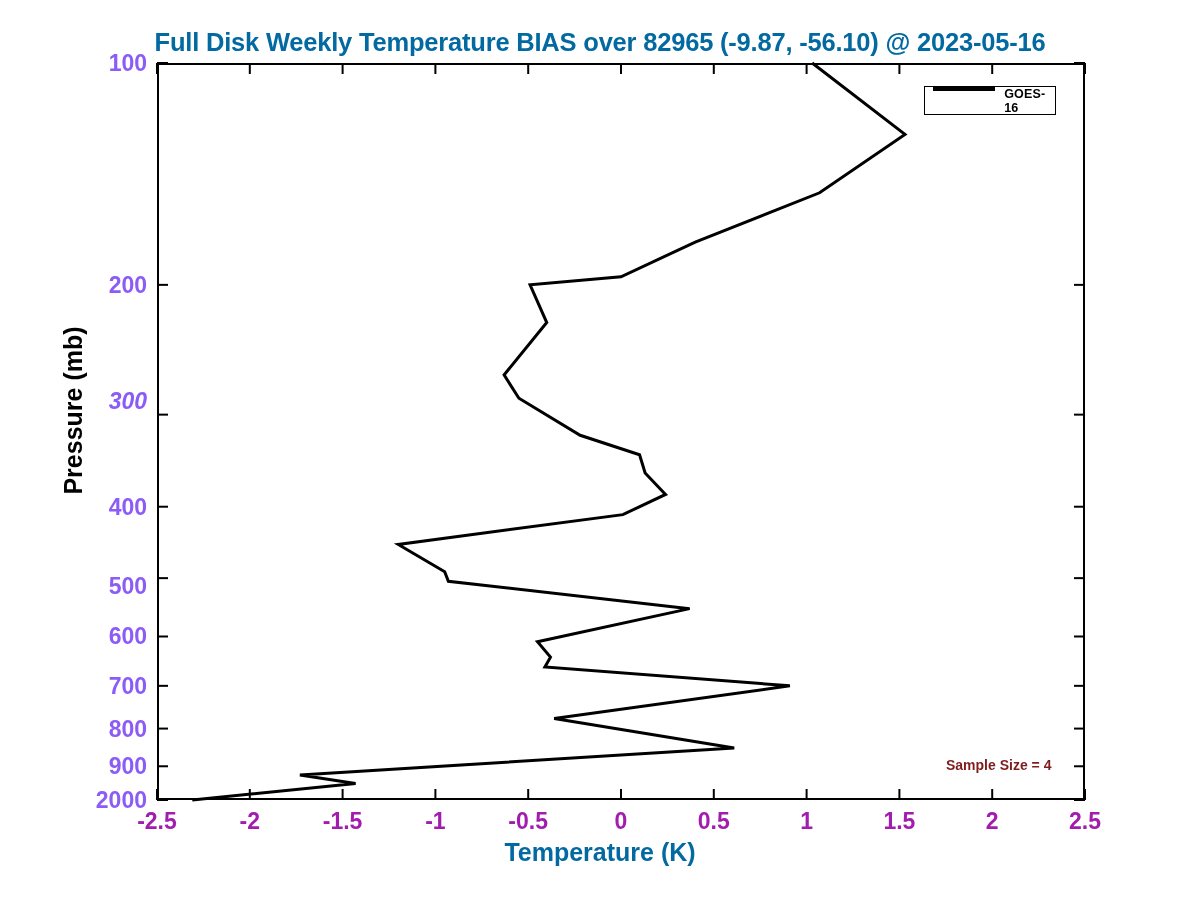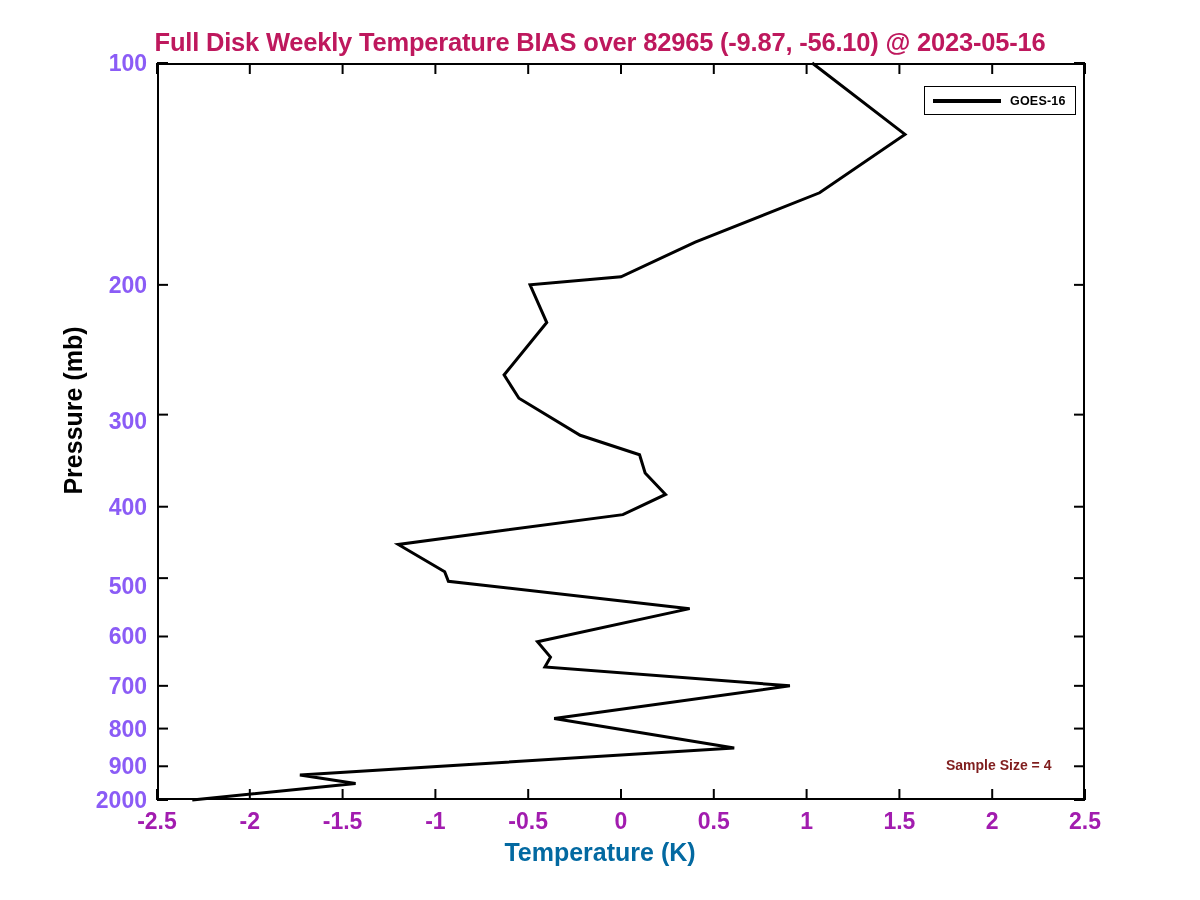--- a/index.html
+++ b/index.html
@@ -6,21 +6,21 @@
   body{
     width:1200px;height:900px;background:#ffffff;
     font-family:"Liberation Sans", sans-serif;
     overflow:hidden;
   }
   #root{position:relative;width:1200px;height:900px;}
 
   .chart-title{
     position:absolute; left:0; top:28px; width:1200px;
     text-align:center;
-    font-size:25.5px; font-weight:bold; color:#be185d;
+    font-size:25.5px; font-weight:bold; color:#0369a1;
     letter-spacing:-0.2px;
     white-space:nowrap;
   }
 
   .plot-frame{
     position:absolute;
     left:157px; top:63px; width:928px; height:737px;
     border:2px solid #000;
     box-sizing:border-box;
     background:#fff;
@@ -51,23 +51,23 @@
     position:absolute;
     left:-77px; top:396px; width:300px;
     text-align:center;
     font-size:25px; font-weight:bold; color:#000;
     transform:rotate(-90deg);
     transform-origin:center center;
   }
 
   .legend-box{
     position:absolute;
-    left:924px; top:86px; width:152px; height:29px;
+    left:924px; top:86px; width:132px; height:29px;
     border:1.5px solid #000; background:#fff;
-    display:flex; align-items:center; box-sizing:border-box;
+    display:flex; box-sizing:border-box;
   }
   .legend-swatch{
     width:68px;height:0;border-top:4px solid #000;
     margin-left:8px;margin-right:9px;
   }
   .legend-label{font-size:12.5px;font-weight:bold;color:#000;letter-spacing:0.2px;}
 
   .sample-note{
     position:absolute; left:946px; top:757px;
     font-size:14px; font-weight:bold; color:#7f1d1d;
@@ -129,21 +129,21 @@
         <line x1="1085" x2="1085" y1="63" y2="74" stroke="#000" stroke-width="2"></line>
       </g>
     <g id="lines-group">
         <polyline points="812.17,63.00 904.97,134.42 819.59,192.78 695.24,242.12 621.00,276.76 530.06,284.86 546.76,322.56 504.07,374.93 518.92,398.22 580.17,435.30 639.56,454.70 645.13,472.99 665.54,494.48 622.86,514.62 398.28,544.42 444.68,571.67 448.39,581.33 689.67,608.65 537.48,641.79 550.47,657.15 544.90,667.00 789.90,685.84 554.18,718.42 734.22,747.98 299.91,775.05 355.59,783.58 192.26,800.00" fill="none" stroke="#000000" stroke-width="3" stroke-linejoin="miter" stroke-linecap="butt"></polyline>
       </g>
   </svg>
 
   <div id="ytick-labels">
       <div class="ytick-label" style="top: 63px; left: 7px;">100</div>
       <div class="ytick-label" style="top: 284.859px; left: 7px;">200</div>
-      <div class="ytick-label" style="top: 421px; left: 7px;">300</div>
+      <div class="ytick-label" style="top: 401px; left: 7px; font-style: italic;">300</div>
       <div class="ytick-label" style="top: 506.718px; left: 7px;">400</div>
       <div class="ytick-label" style="top: 586px; left: 7px;">500</div>
       <div class="ytick-label" style="top: 636.497px; left: 7px;">600</div>
       <div class="ytick-label" style="top: 685.837px; left: 7px;">700</div>
       <div class="ytick-label" style="top: 728.577px; left: 7px;">800</div>
       <div class="ytick-label" style="top: 766.277px; left: 7px;">900</div>
       <div class="ytick-label" style="top: 800px; left: 7px;">2000</div>
     </div>
   <div id="xtick-labels">
       <div class="xtick-label" style="left: 157px; top: 808px;">-2.5</div>

